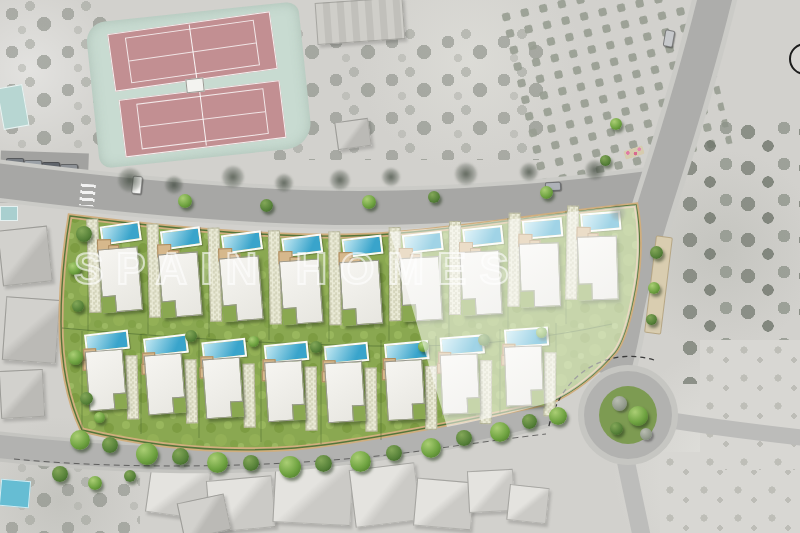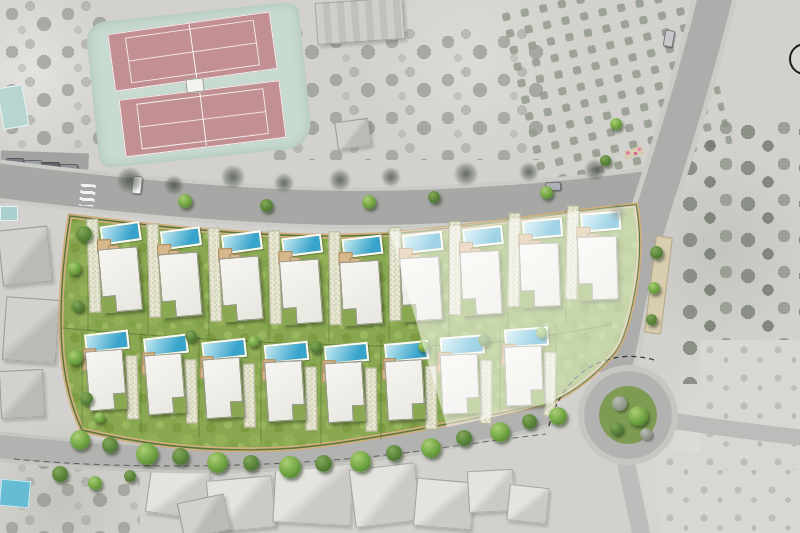--- a/index.html
+++ b/index.html
@@ -425,15 +425,16 @@
       <div class="shade" style="left: 455px; top: 163px; width: 22px; height: 22px;"></div>
       <div class="shade" style="left: 520px; top: 163px; width: 18px; height: 18px;"></div>
       <div class="shade" style="left: 585px; top: 160px; width: 20px; height: 20px;"></div>
       <div class="shade" style="left: 610px; top: 205px; width: 16px; height: 16px;"></div>
     </div>
 
   <svg class="layer" width="800" height="533" viewBox="0 0 800 533" style="pointer-events:none;">
     <path d="M390,232 C470,226 560,212 636,205 C641,238 640,268 633,300 C627,330 621,344 615,352 C599,371 579,389 551,402 C517,412 479,421 447,427 Z" fill="rgba(255,255,255,0.52)"></path>
   </svg>
 
+  <div id="watermark">SPAIN HOMES</div>
   <div id="compass"></div>
 
 </div>
 
 </body></html>

